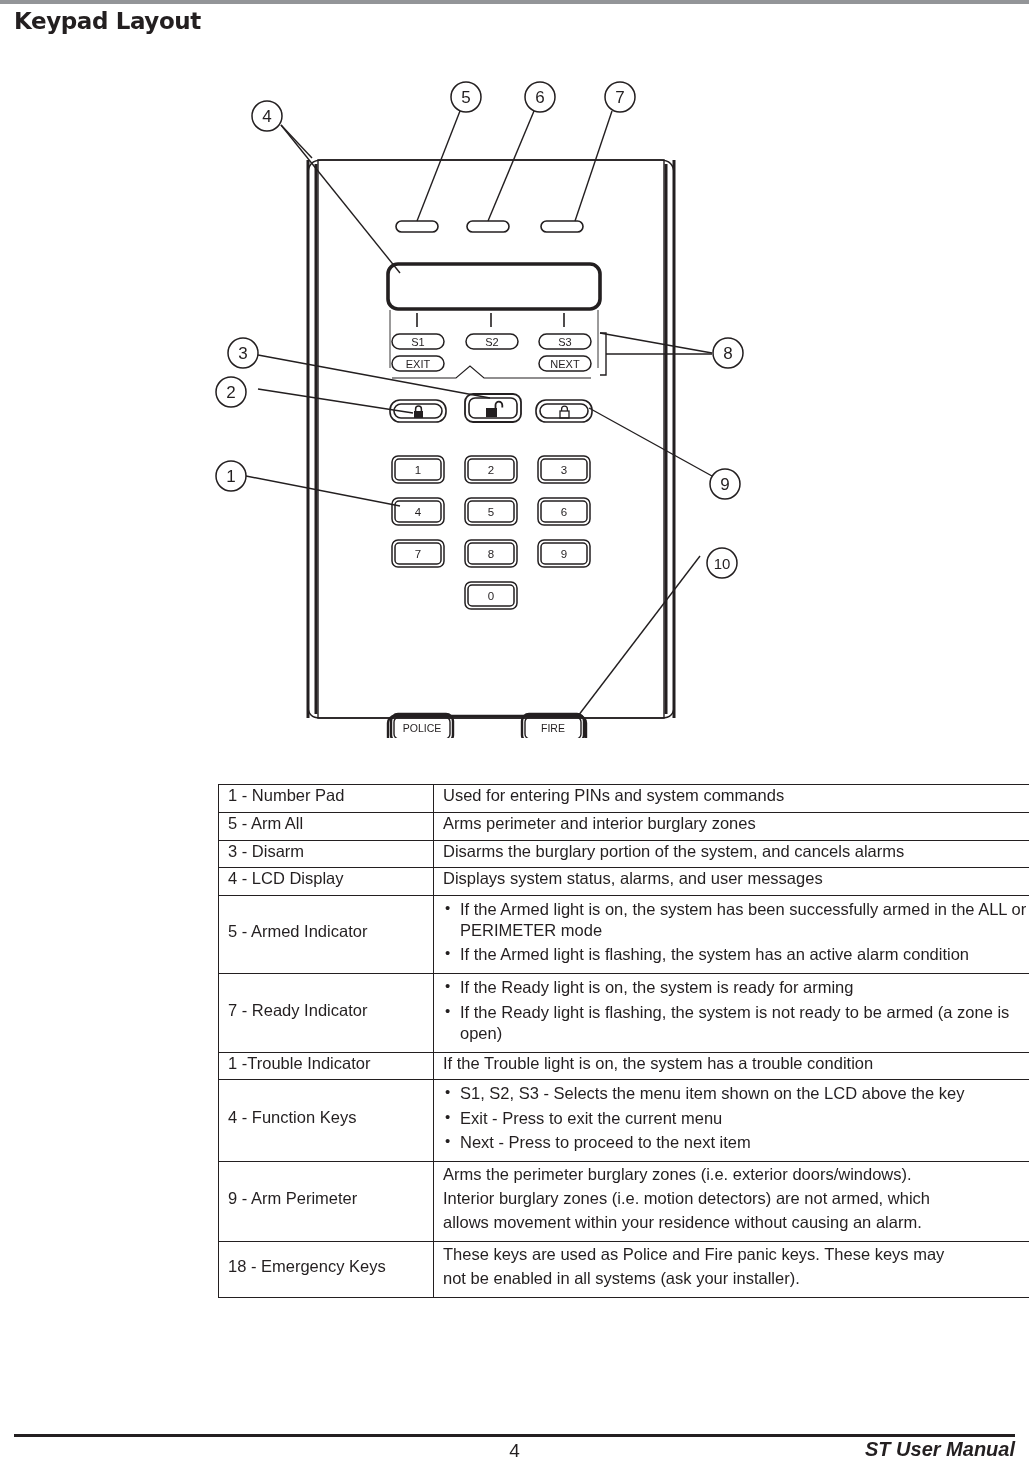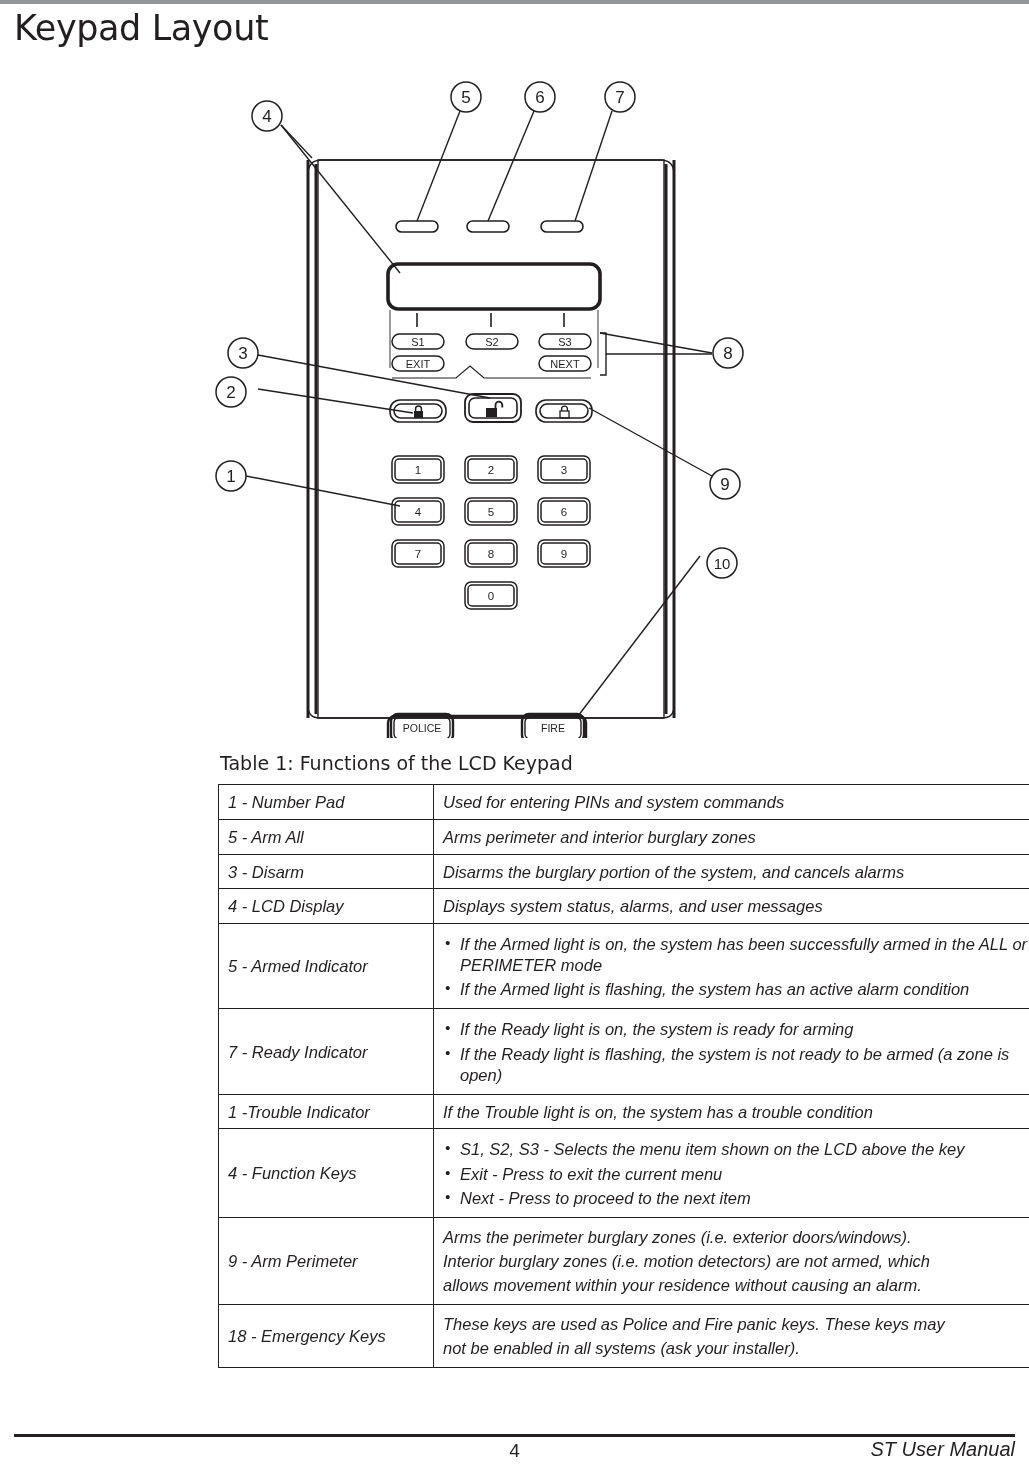--- a/index.html
+++ b/index.html
@@ -15,21 +15,21 @@
 
   
   .top-rule{
     position:absolute;left:0;top:0;width:1029px;height:4px;
     background:#939598;
   }
 
   
   .page-title{
     position:absolute;left:14px;top:8px;
-    font-size:35px;font-weight:normal;letter-spacing:-0.4px;
+    font-size:23px;font-weight:bold;letter-spacing:-0.4px;
     color:#231f20;
     font-family:"DejaVu Sans", sans-serif;
   }
 
   
   .figure{position:absolute;left:0;top:78px;width:1029px;height:660px;}
   .fig-svg{position:absolute;left:0;top:0;}
 
   
   .table-caption{
@@ -43,24 +43,23 @@
     position:absolute;left:218px;top:784px;
     width:812px;
     border-collapse:collapse;
     font-family:"Liberation Sans", sans-serif;
     font-size:16.5px;
     color:#231f20;
     table-layout:fixed;
   }
   .fn-table td{
     border:1.2px solid #231f20;
-    padding:7px 8px 5px 9px;
+    padding:0 8px 5px 9px;
     vertical-align:middle;
     line-height:1.32;
-    font-style:italic;
   }
   .fn-table td.lbl{width:197px;}
   .fn-table td.desc{width:613px;}
   .fn-table ul{
     margin:0;padding:0;list-style:none;
   }
   .fn-table ul li{
     position:relative;
     padding-left:17px;
     margin:3px 0 3px 0;
@@ -78,21 +77,21 @@
     position:absolute;left:14px;top:1434px;width:1001px;height:3px;
     background:#231f20;
   }
   .footer-page{
     position:absolute;left:0;top:1440px;width:1029px;
     text-align:center;font-size:19px;color:#231f20;
     font-family:"Liberation Sans", sans-serif;
   }
   .footer-right{
     position:absolute;right:14px;top:1438px;
-    font-size:20px;font-weight:normal;font-style:italic;color:#231f20;
+    font-size:20px;font-weight:bold;font-style:italic;color:#231f20;
     font-family:"Liberation Sans", sans-serif;
   }
 </style>
 </head>
 <body>
 
 <div class="page">
 
   <div class="top-rule"></div>
 
@@ -255,21 +254,20 @@
         <text x="243" y="281" font-size="17">3</text>
         <text x="231" y="320" font-size="17">2</text>
         <text x="231" y="404" font-size="17">1</text>
         <text x="728" y="281" font-size="17">8</text>
         <text x="725" y="412" font-size="17">9</text>
         <text x="722" y="491" font-size="15">10</text>
       </g>
     </svg>
   </div>
 
-  <div class="table-caption">Table 1: Functions of the LCD Keypad</div>
 
   <table class="fn-table">
     <tbody>
       <tr>
         <td class="lbl">1 - Number Pad</td>
         <td class="desc">Used for entering PINs and system commands</td>
       </tr>
       <tr>
         <td class="lbl">5 - Arm All</td>
         <td class="desc">Arms perimeter and interior burglary zones</td>

